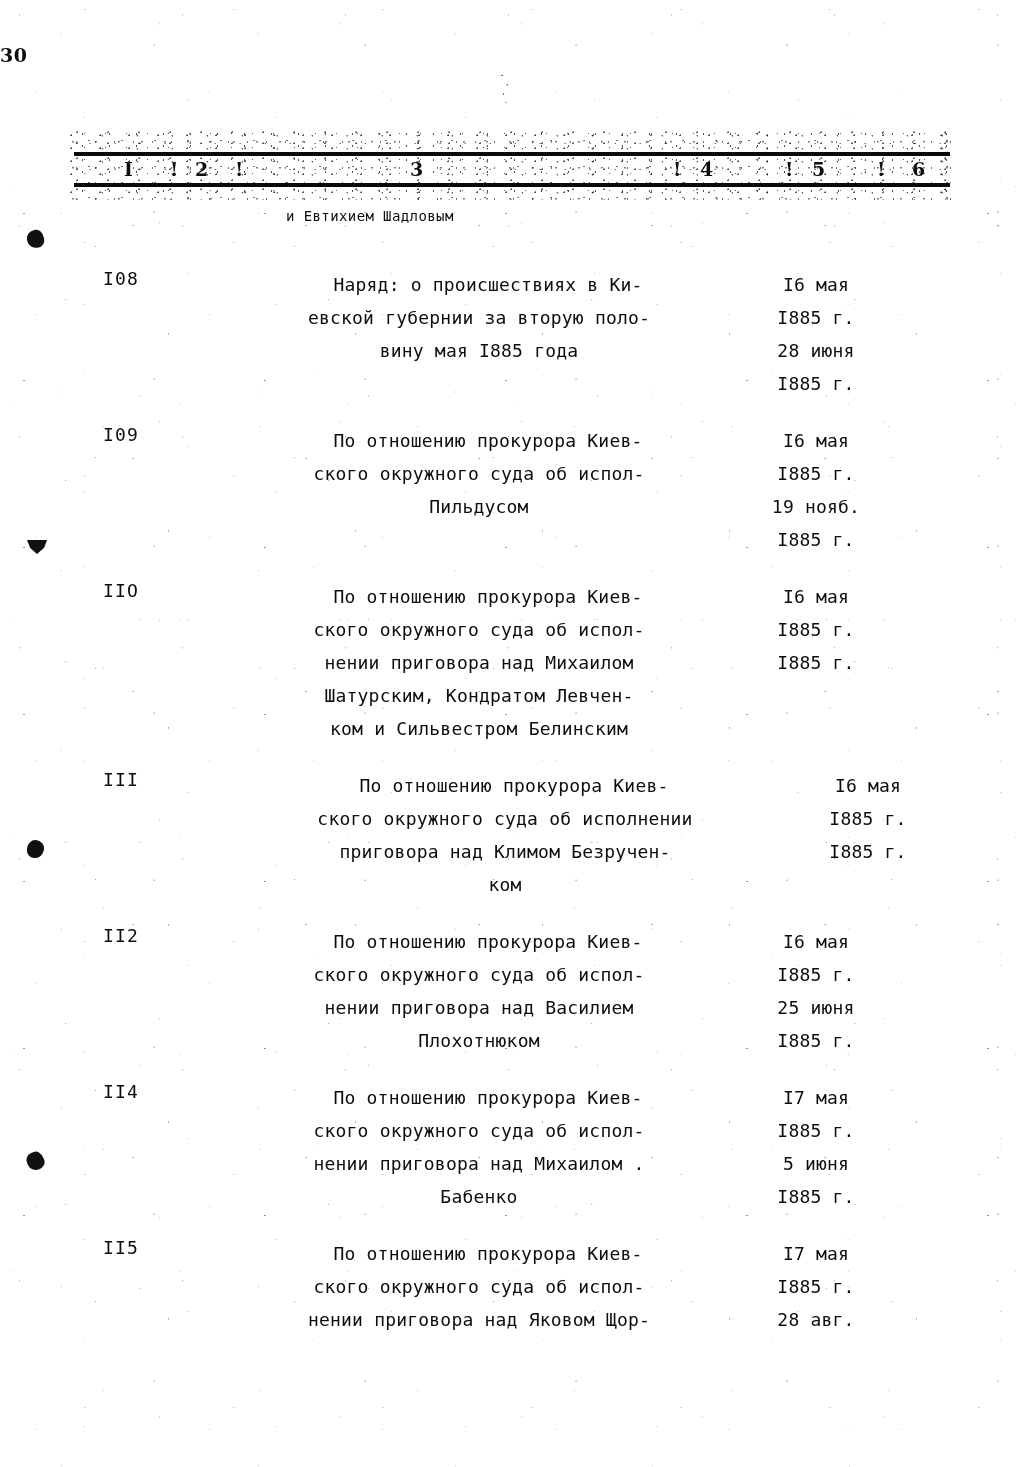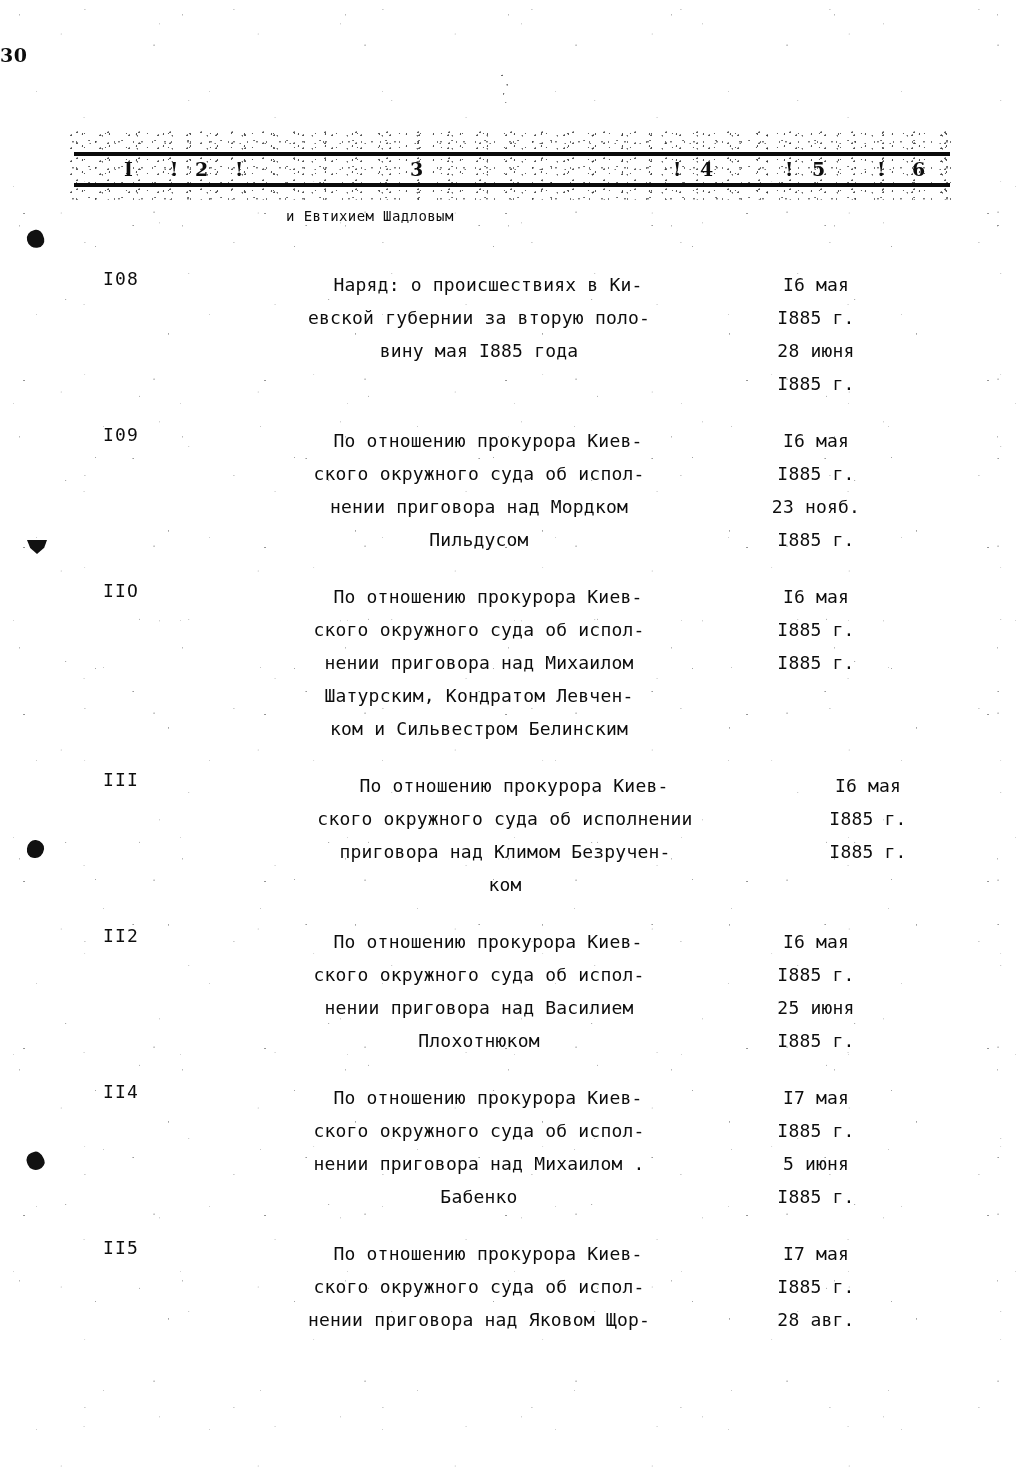--- a/index.html
+++ b/index.html
@@ -252,27 +252,26 @@
         <div class="line">I885 г.</div>
         <div class="line">28 июня</div>
         <div class="line">I885 г.</div>
       </div>
     </div>
     <div class="entry" style="height: 132px; padding-left: 8px;">
       <div class="entry-number">I09</div>
       <div class="entry-body">
         <div class="line indent">По отношению прокурора Киев-</div>
         <div class="line">ского окружного суда об испол-</div>
-        <div class="line">нении приговора над Мордком</div>
         <div class="line">Пильдусом</div>
       </div>
       <div class="entry-dates">
         <div class="line">I6 мая</div>
         <div class="line">I885 г.</div>
-        <div class="line">23 нояб.</div>
+        <div class="line">19 нояб.</div>
         <div class="line">I885 г.</div>
       </div>
     </div>
     <div class="entry" style="height: 165px;">
       <div class="entry-number">IIO</div>
       <div class="entry-body">
         <div class="line indent">По отношению прокурора Киев-</div>
         <div class="line">ского окружного суда об испол-</div>
         <div class="line">нении приговора над Михаилом</div>
         <div class="line">Шатурским, Кондратом Левчен-</div>

